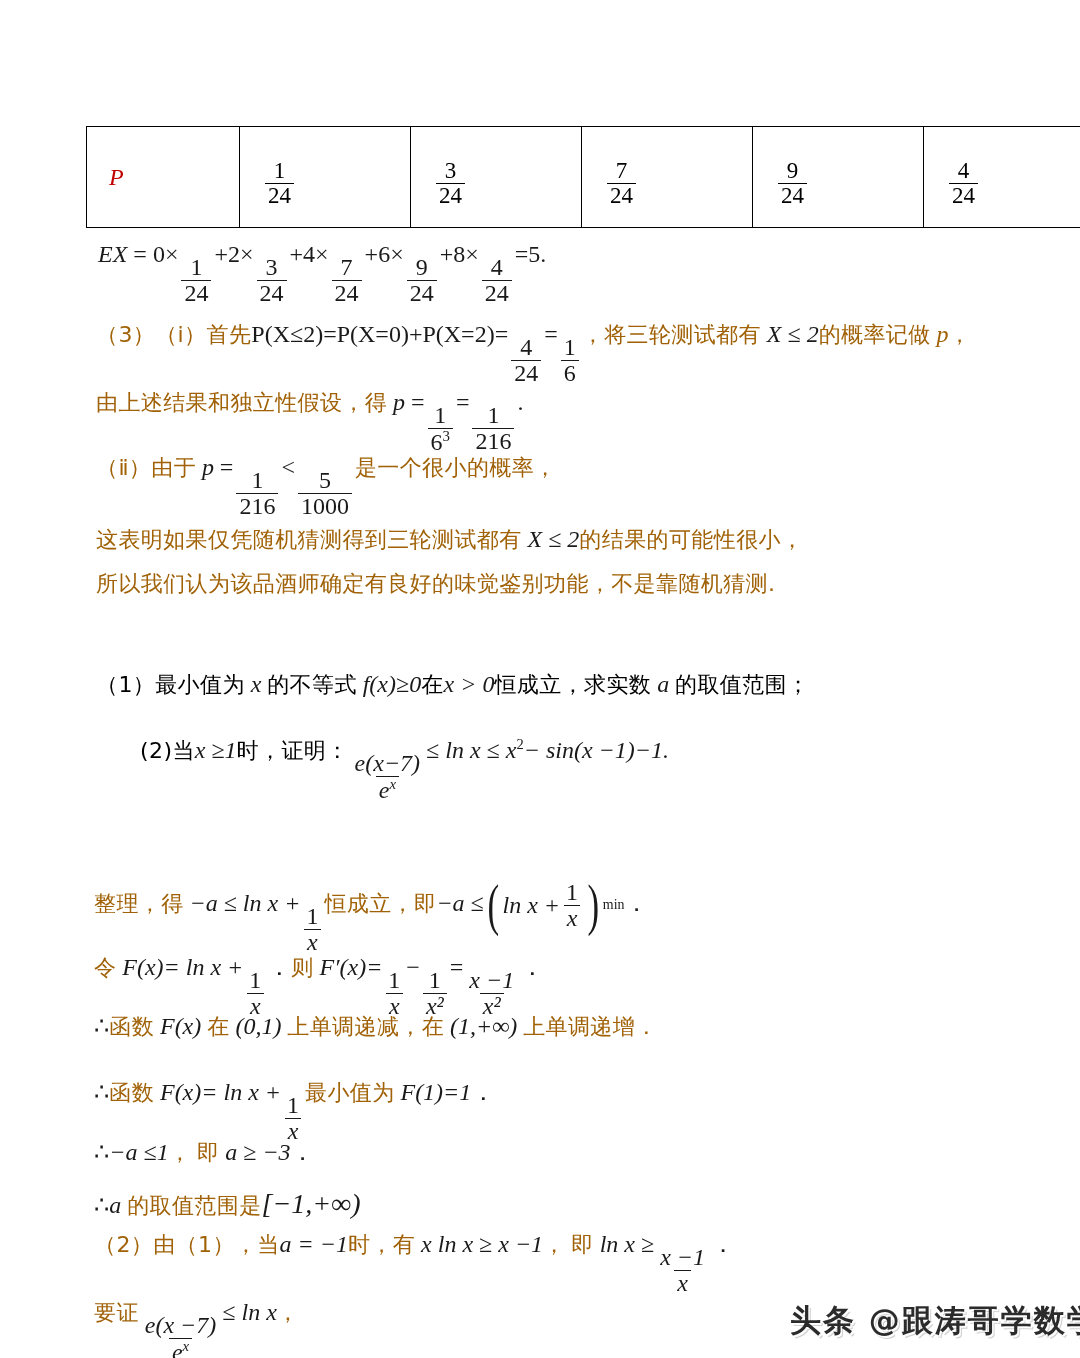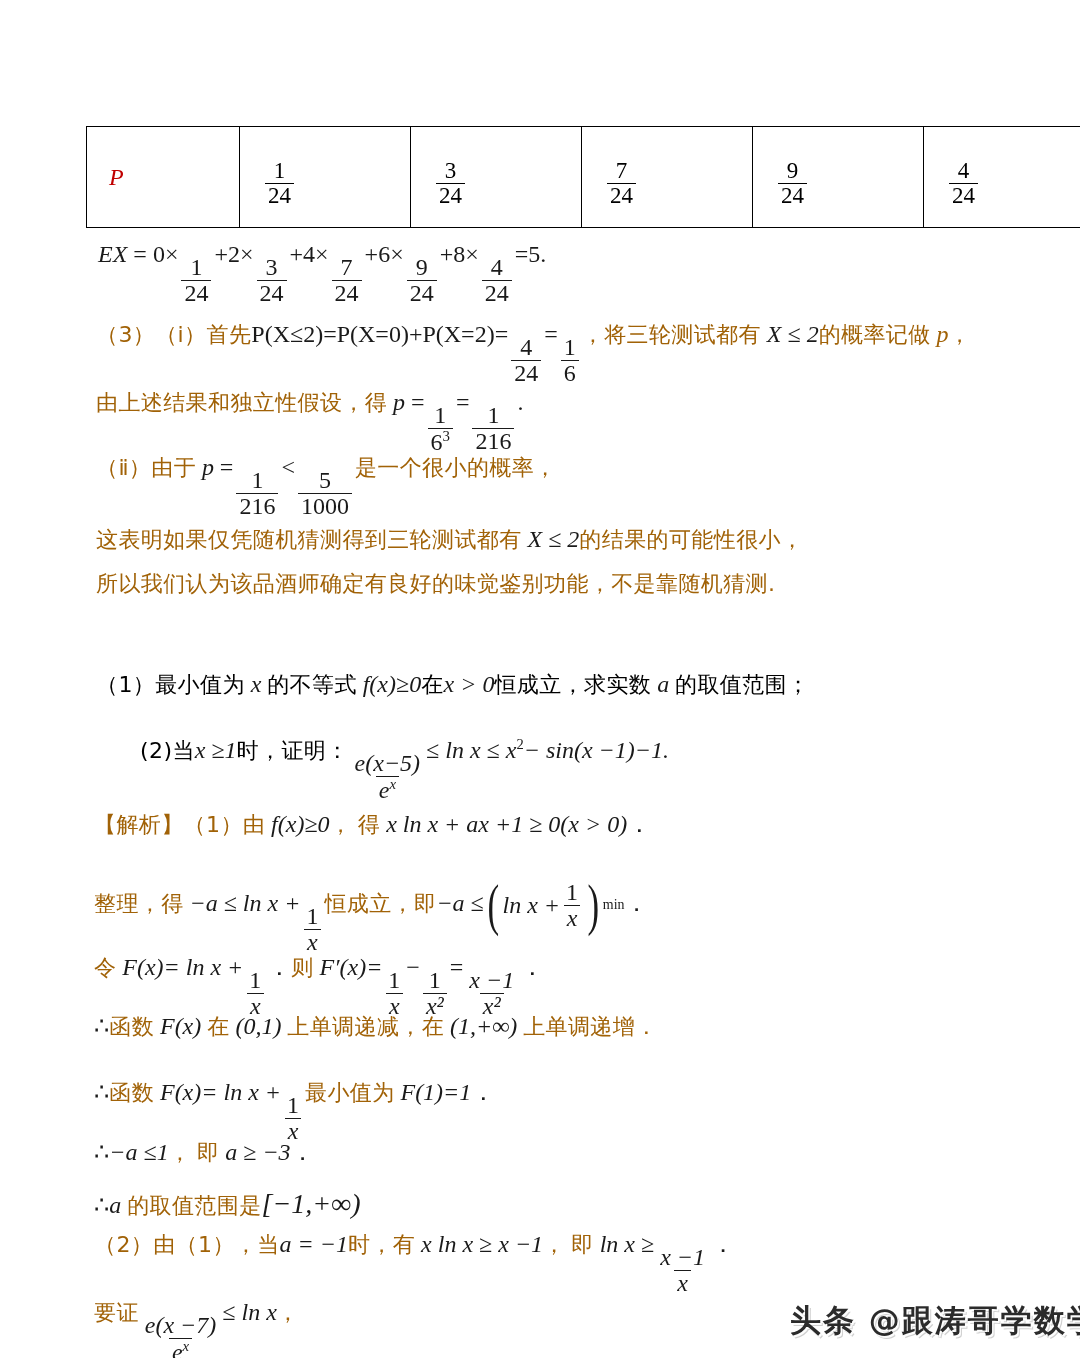--- a/index.html
+++ b/index.html
@@ -202,28 +202,25 @@
     <span class="cjk redmath">所以我们认为该品酒师确定有良好的味觉鉴别功能，不是靠随机猜测.</span>
   </div>
 
 
   <div class="line" style="left:96px; top:672px;">
     <span class="cjk black">（1）</span><span class="cjk black">最小值为</span> <span class="mathblk mi">x</span> <span class="cjk black">的不等式</span> <span class="mathblk mi">f(x)≥0</span><span class="cjk black">在</span><span class="mathblk mi">x &gt; 0</span><span class="cjk black">恒成立，求实数</span> <span class="mathblk mi">a</span> <span class="cjk black">的取值范围；</span>
   </div>
 
   <div class="line" style="left:96px; top:737px;margin-left:44px;">
     <span class="cjk black">(2)</span><span class="cjk black">当</span><span class="mathblk mi">x ≥1</span><span class="cjk black">时，证明：</span><span class="mathblk frac">
-        <span class="num mi">e(x−5)</span>
+        <span class="num mi">e(x−7)</span>
         <span class="den"><span class="mi">e</span><sup class="e">x</sup></span>
       </span><span class="mathblk mi">≤ ln x ≤ x</span><sup class="n mathblk">2</sup><span class="mathblk mi">− sin(x −1)−1.</span>
   </div>
 
-  <div class="line" style="left:94px; top:812px;">
-    <span class="cjk redmath">【解析】</span><span class="cjk redmath">（1）</span><span class="cjk redmath">由</span> <span class="mathblk mi">f(x)≥0</span><span class="cjk redmath">，</span> <span class="cjk redmath">得</span> <span class="mathblk mi">x ln x + ax +1 ≥ 0(x &gt; 0)</span><span class="mathblk">．</span>
-  </div>
 
   <div class="line" style="left:94px; top:880px;">
     <span class="cjk redmath">整理，得</span> <span class="mathblk mi">−a ≤ ln x +</span><span class="mathblk frac">
         <span class="num">1</span>
         <span class="den mi">x</span>
       </span><span class="cjk redmath">恒成立，即</span><span class="mathblk mi">−a ≤</span><span class="mathblk stretchy">
         <span class="pw">(</span>
         <span class="mi">ln x +</span>
         <span class="frac">
           <span class="num">1</span>

